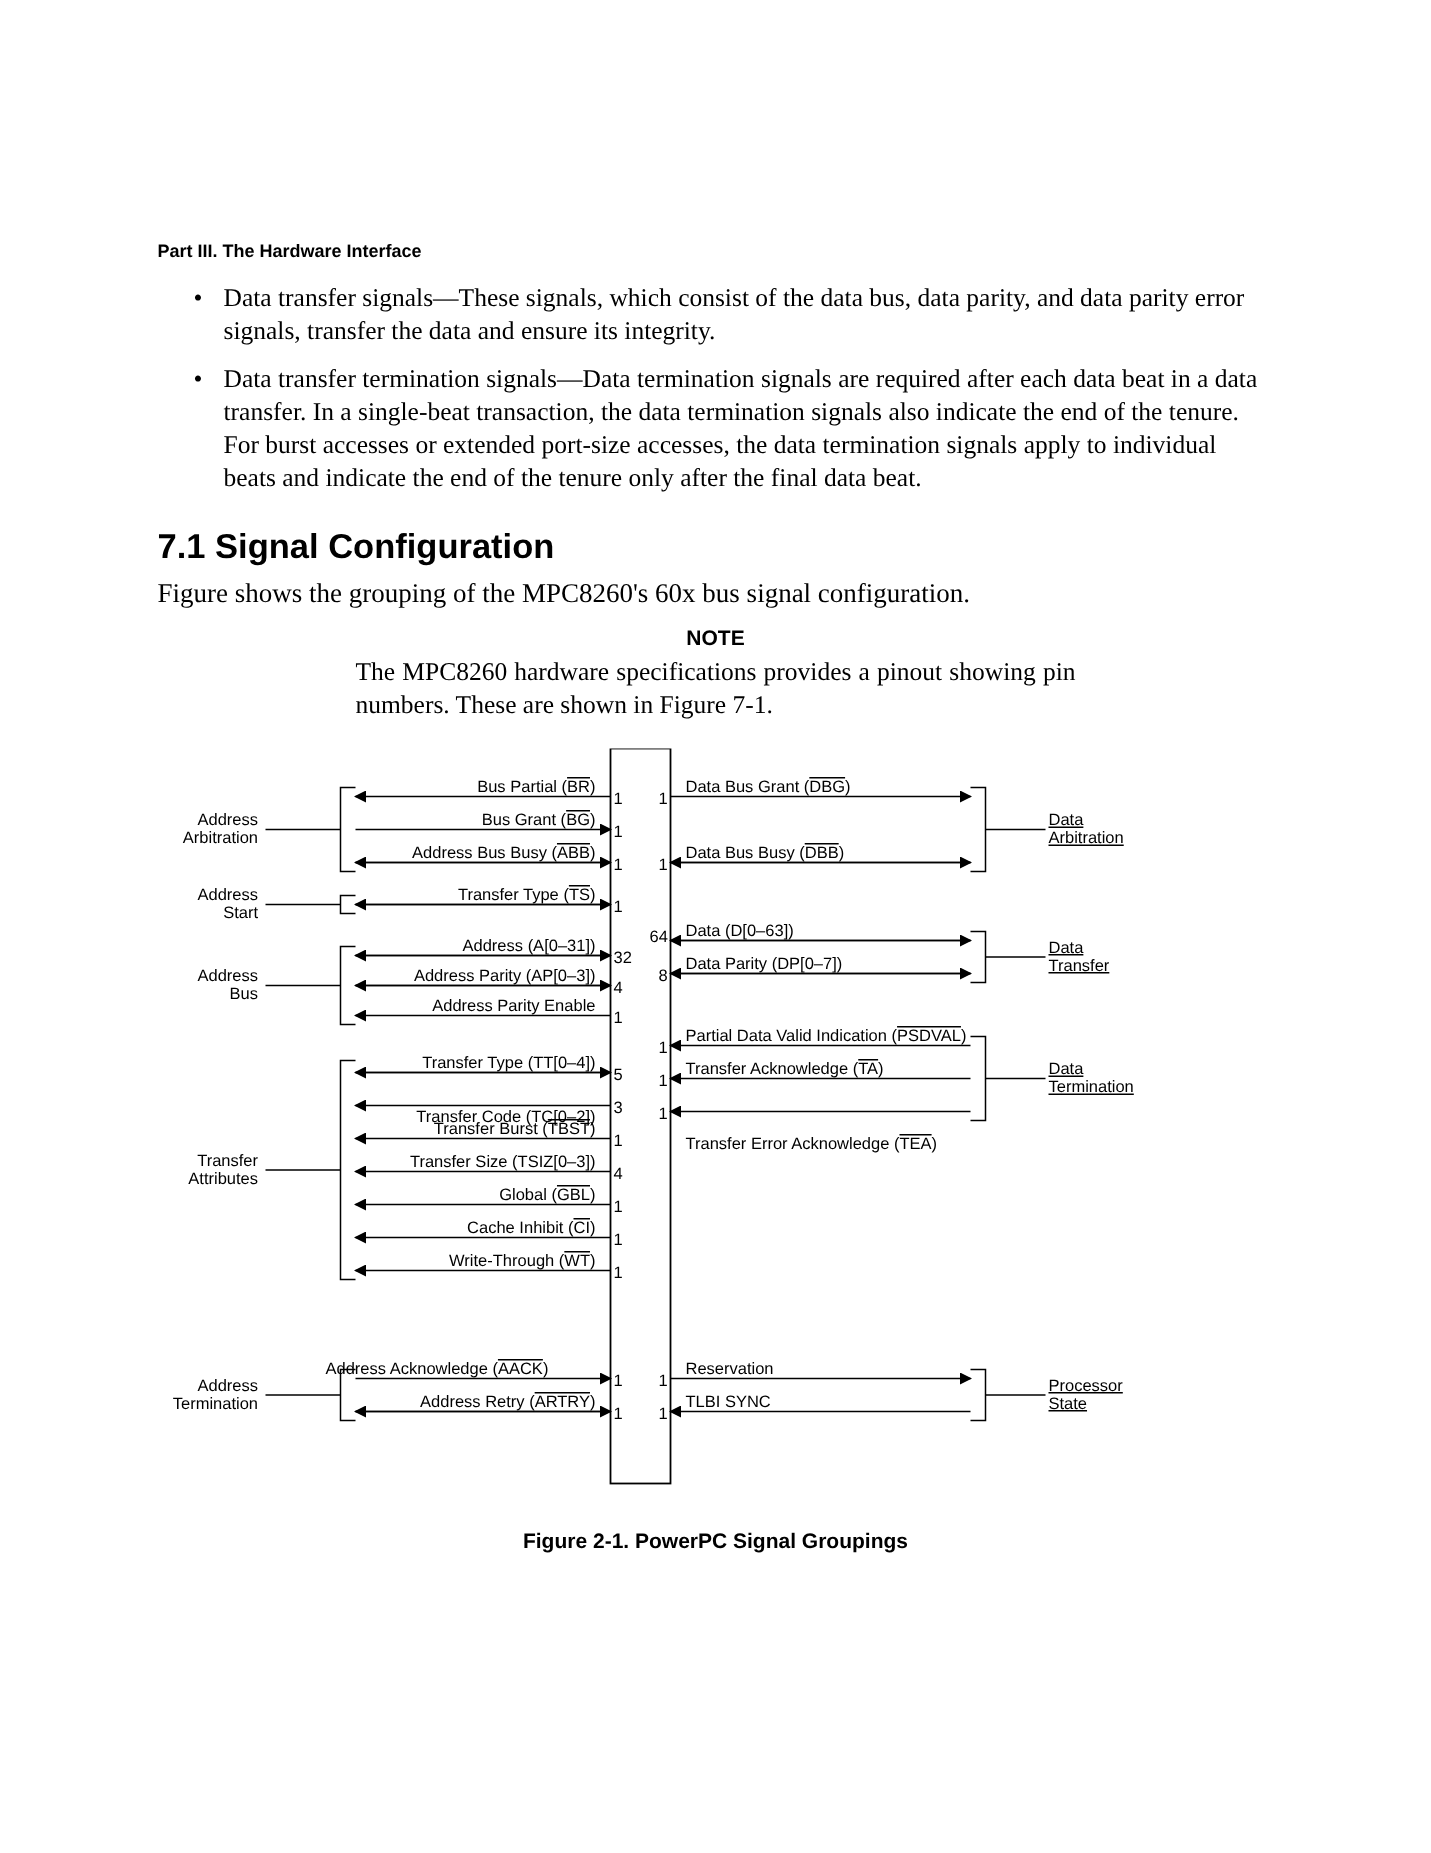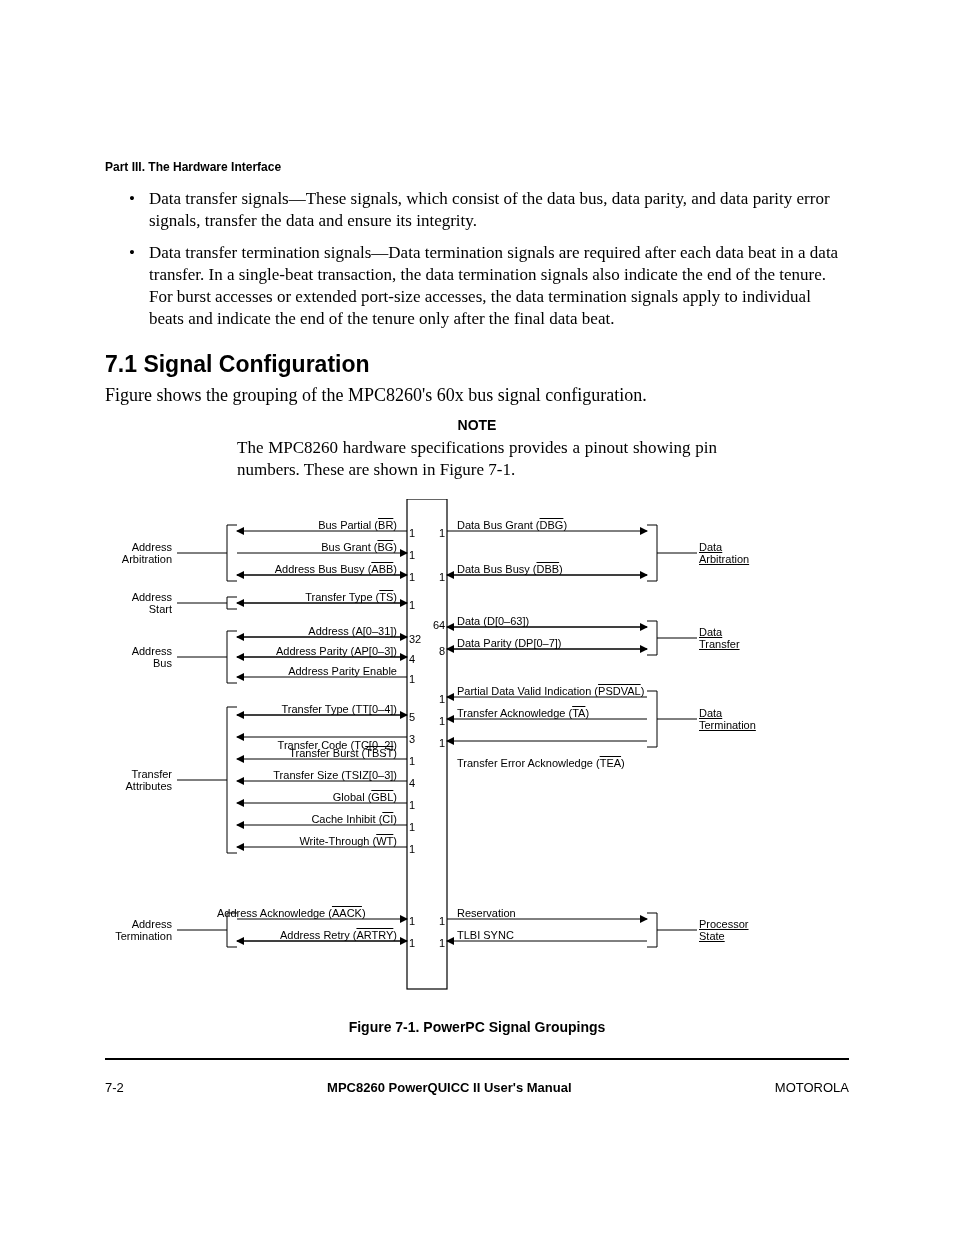--- a/index.html
+++ b/index.html
@@ -286,20 +286,15 @@
     <div class="sig-label" style="left:340px; top:230px;margin-top:28px;"><span>Transfer Error Acknowledge (</span><span class="ov">TEA</span><span>)</span></div>
     <div class="sig-label" style="left:322px; top:238px;">1</div>
 
     <div class="sig-label" style="left:340px; top:408px;"><span>Reservation</span></div>
     <div class="sig-label" style="left:322px; top:416px;">1</div>
 
     <div class="sig-label" style="left:340px; top:430px;"><span>TLBI SYNC</span></div>
     <div class="sig-label" style="left:322px; top:438px;">1</div>
   </div>
 
-  <div class="figure-caption">Figure 7-1. PowerPC Signal Groupings</div>
-
-  <div class="footer-bar">
-    <span>7-2</span>
-    <span class="footer-center">MPC8260 PowerQUICC II User's Manual</span>
-    <span>MOTOROLA</span>
-  </div>
+  <div class="figure-caption">Figure 2-1. PowerPC Signal Groupings</div>
+
 </div>
 
 </body></html>

